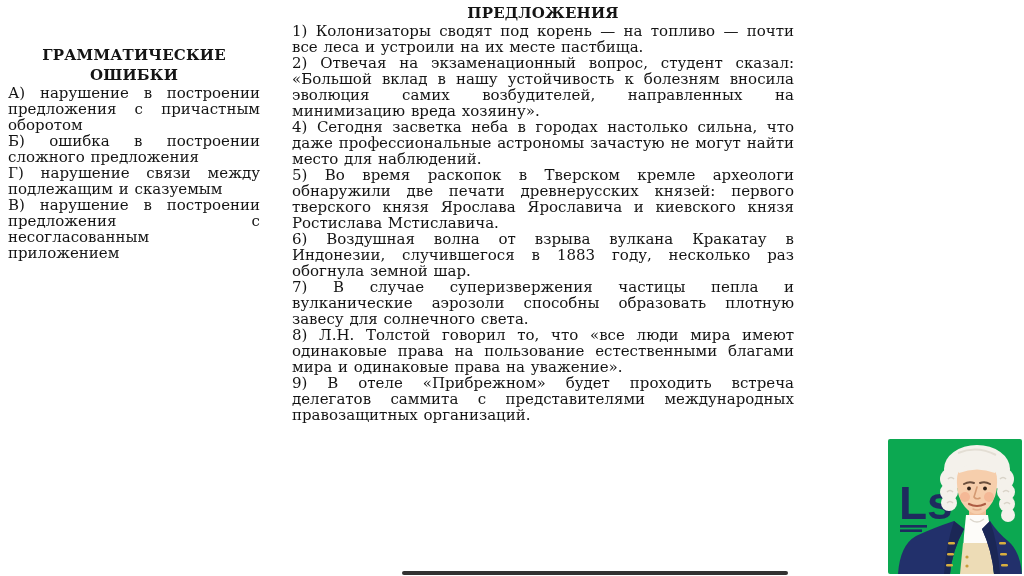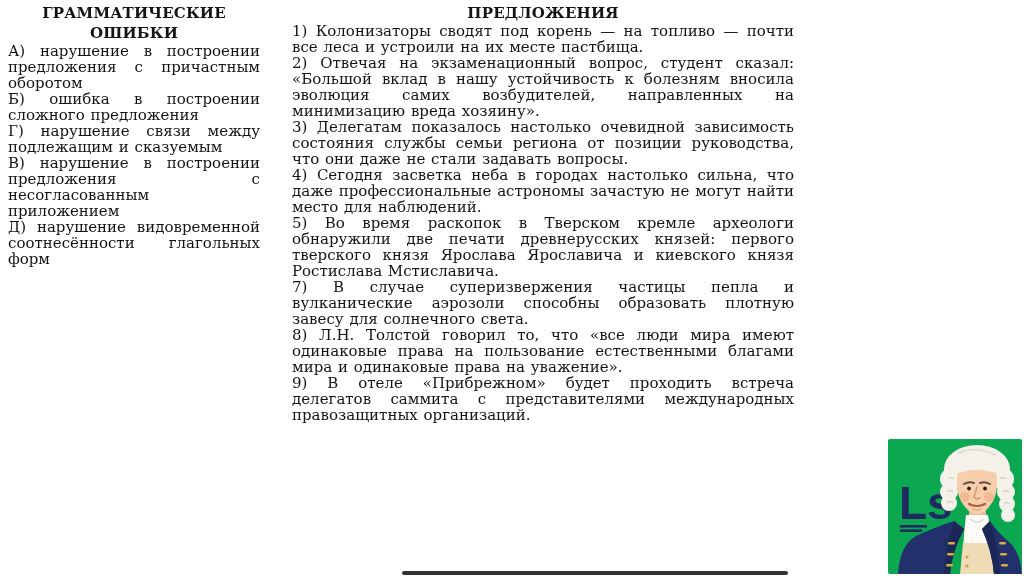--- a/index.html
+++ b/index.html
@@ -18,20 +18,21 @@
   }
   .columns {
     display: flex;
     align-items: flex-start;
     padding-top: 3px;
   }
   .col-left {
     width: 252px;
     margin-left: 8px;
     flex: 0 0 auto;
+    margin-top: 42px;
   }
   .col-right {
     width: 502px;
     margin-left: 32px;
     flex: 0 0 auto;
   }
   .col-header {
     font-weight: bold;
     font-size: 15px;
     line-height: 20px;
@@ -67,30 +68,29 @@
 <div class="page">
 
   <div class="columns">
 
     <div class="col-left">
       <div class="col-header">ГРАММАТИЧЕСКИЕ ОШИБКИ</div>
       <p class="item">А) нарушение в построении предложения с причастным оборотом</p>
       <p class="item">Б) ошибка в построении сложного предложения</p>
       <p class="item">Г) нарушение связи между подлежащим и сказуемым</p>
       <p class="item">В) нарушение в построении предложения с несогласованным приложением</p>
-      <p class="item">Д) нарушение видовременной соотнесённости глагольных форм</p>
     </div>
 
     <div class="col-right">
       <div class="col-header">ПРЕДЛОЖЕНИЯ</div>
       <p class="item">1) Колонизаторы сводят под корень — на топливо — почти все леса и устроили на их месте пастбища.</p>
       <p class="item">2) Отвечая на экзаменационный вопрос, студент сказал: «Большой вклад в нашу устойчивость к болезням вносила эволюция самих возбудителей, направленных на минимизацию вреда хозяину».</p>
-      <p class="item">3) Делегатам показалось настолько очевидной зависимость состояния службы семьи региона от позиции руководства, что они даже не стали задавать вопросы.</p>
       <p class="item">4) Сегодня засветка неба в городах настолько сильна, что даже профессиональные астрономы зачастую не могут найти место для наблюдений.</p>
       <p class="item">5) Во время раскопок в Тверском кремле археологи обнаружили две печати древнерусских князей: первого тверского князя Ярослава Ярославича и киевского князя Ростислава Мстиславича.</p>
+      <p class="item">6) Воздушная волна от взрыва вулкана Кракатау в Индонезии, случившегося в 1883 году, несколько раз обогнула земной шар.</p>
       <p class="item">7) В случае суперизвержения частицы пепла и вулканические аэрозоли способны образовать плотную завесу для солнечного света.</p>
       <p class="item">8) Л.Н. Толстой говорил то, что «все люди мира имеют одинаковые права на пользование естественными благами мира и одинаковые права на уважение».</p>
       <p class="item">9) В отеле «Прибрежном» будет проходить встреча делегатов саммита с представителями международных правозащитных организаций.</p>
     </div>
 
   </div>
 
   <div class="cutoff-line"></div>
 
   <div class="logo-box">

